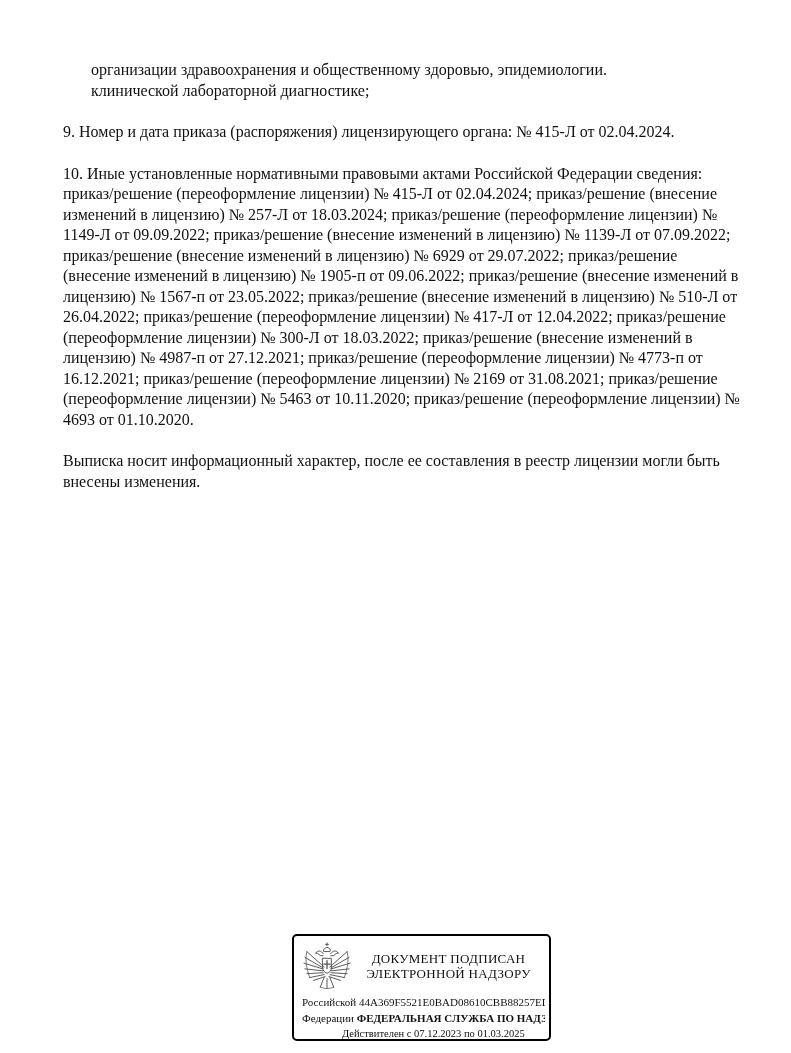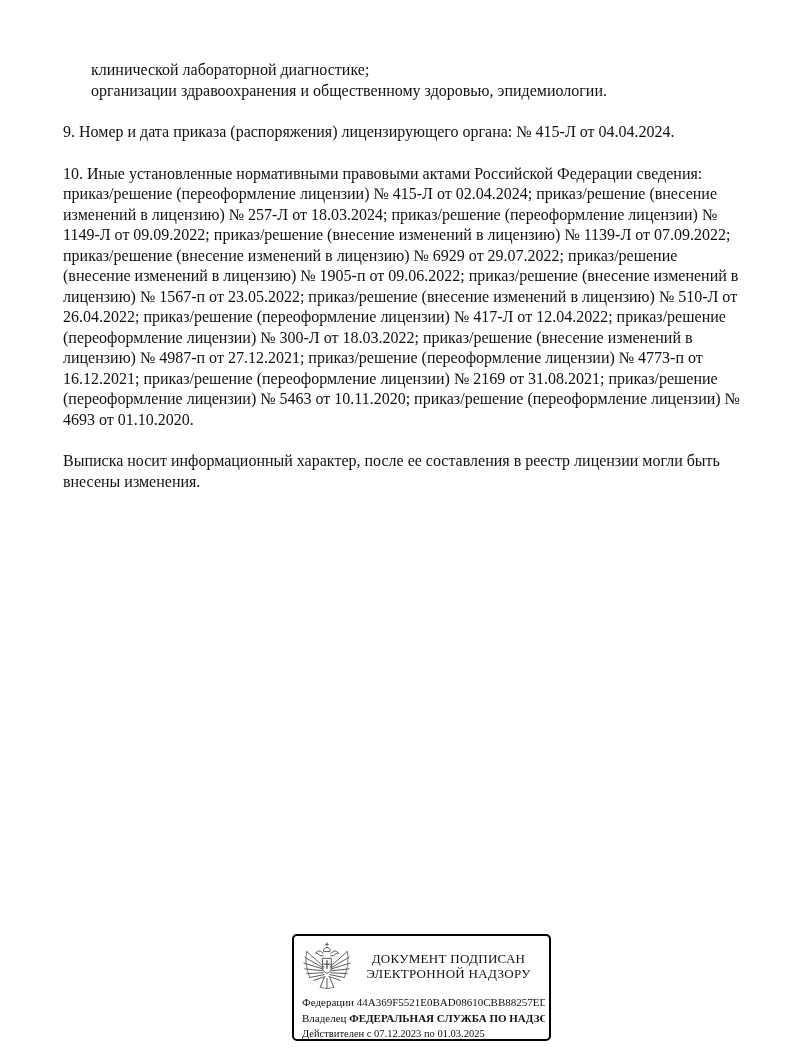--- a/index.html
+++ b/index.html
@@ -53,35 +53,35 @@
   .stamp-info {
     padding: 3px 4px 0 8px;
     font-size: 11px;
     line-height: 15.5px;
     white-space: nowrap;
     overflow: hidden;
     color: #111111;
   }
   .stamp-info .row { overflow: hidden; white-space: nowrap; }
   .owner-value { font-weight: bold; }
-  .validity-row { font-size: 10.5px; }
+  .validity-row { font-size: 10.5px; margin-left: 40px; }
 </style>
 </head>
 <body>
 
 <div class="page">
 
   <div class="content">
 
     <div class="activity-block">
+      <div class="activity-line">организации здравоохранения и общественному здоровью, эпидемиологии.</div>
       <div class="activity-line">клинической лабораторной диагностике;</div>
-      <div class="activity-line">организации здравоохранения и общественному здоровью, эпидемиологии.</div>
     </div>
 
-    <div class="para">9. Номер и дата приказа (распоряжения) лицензирующего органа: № 415-Л от 04.04.2024.</div>
+    <div class="para">9. Номер и дата приказа (распоряжения) лицензирующего органа: № 415-Л от 02.04.2024.</div>
 
     <div class="para">10. Иные установленные нормативными правовыми актами Российской Федерации сведения: приказ/решение (переоформление лицензии) № 415-Л от 02.04.2024; приказ/решение (внесение изменений в лицензию) № 257-Л от 18.03.2024; приказ/решение (переоформление лицензии) № 1149-Л от 09.09.2022; приказ/решение (внесение изменений в лицензию) № 1139-Л от 07.09.2022; приказ/решение (внесение изменений в лицензию) № 6929 от 29.07.2022; приказ/решение (внесение изменений в лицензию) № 1905-п от 09.06.2022; приказ/решение (внесение изменений в лицензию) № 1567-п от 23.05.2022; приказ/решение (внесение изменений в лицензию) № 510-Л от 26.04.2022; приказ/решение (переоформление лицензии) № 417-Л от 12.04.2022; приказ/решение (переоформление лицензии) № 300-Л от 18.03.2022; приказ/решение (внесение изменений в лицензию) № 4987-п от 27.12.2021; приказ/решение (переоформление лицензии) № 4773-п от 16.12.2021; приказ/решение (переоформление лицензии) № 2169 от 31.08.2021; приказ/решение (переоформление лицензии) № 5463 от 10.11.2020; приказ/решение (переоформление лицензии) № 4693 от 01.10.2020.</div>
 
     <div class="para">Выписка носит информационный характер, после ее составления в реестр лицензии могли быть внесены изменения.</div>
 
   </div>
 
   <div class="stamp">
     <div class="stamp-top">
       <svg class="emblem" viewBox="0 0 52 52" fill="none" stroke="#555555" stroke-width="1" stroke-linecap="round">
@@ -104,24 +104,24 @@
         <path d="M23 38 L19 48 M26 39 L26 49 M29 38 L33 48"></path>
         <path d="M19 48 Q26 51 33 48" stroke-width="0.8"></path>
       </svg>
       <div class="stamp-title">
         <div>ДОКУМЕНТ ПОДПИСАН</div>
         <div>ЭЛЕКТРОННОЙ НАДЗОРУ</div>
       </div>
     </div>
     <div class="stamp-info">
       <div class="row">
-        <span>Федерации</span>
+        <span>Российской</span>
         <span>44A369F5521E0BAD08610CBB88257ED3</span>
       </div>
       <div class="row">
-        <span>Владелец</span>
+        <span>Федерации</span>
         <span class="owner-value">ФЕДЕРАЛЬНАЯ СЛУЖБА ПО НАДЗОРУ В С</span>
       </div>
       <div class="row validity-row">Действителен с 07.12.2023 по 01.03.2025</div>
     </div>
   </div>
 
 </div>
 
 </body></html>

